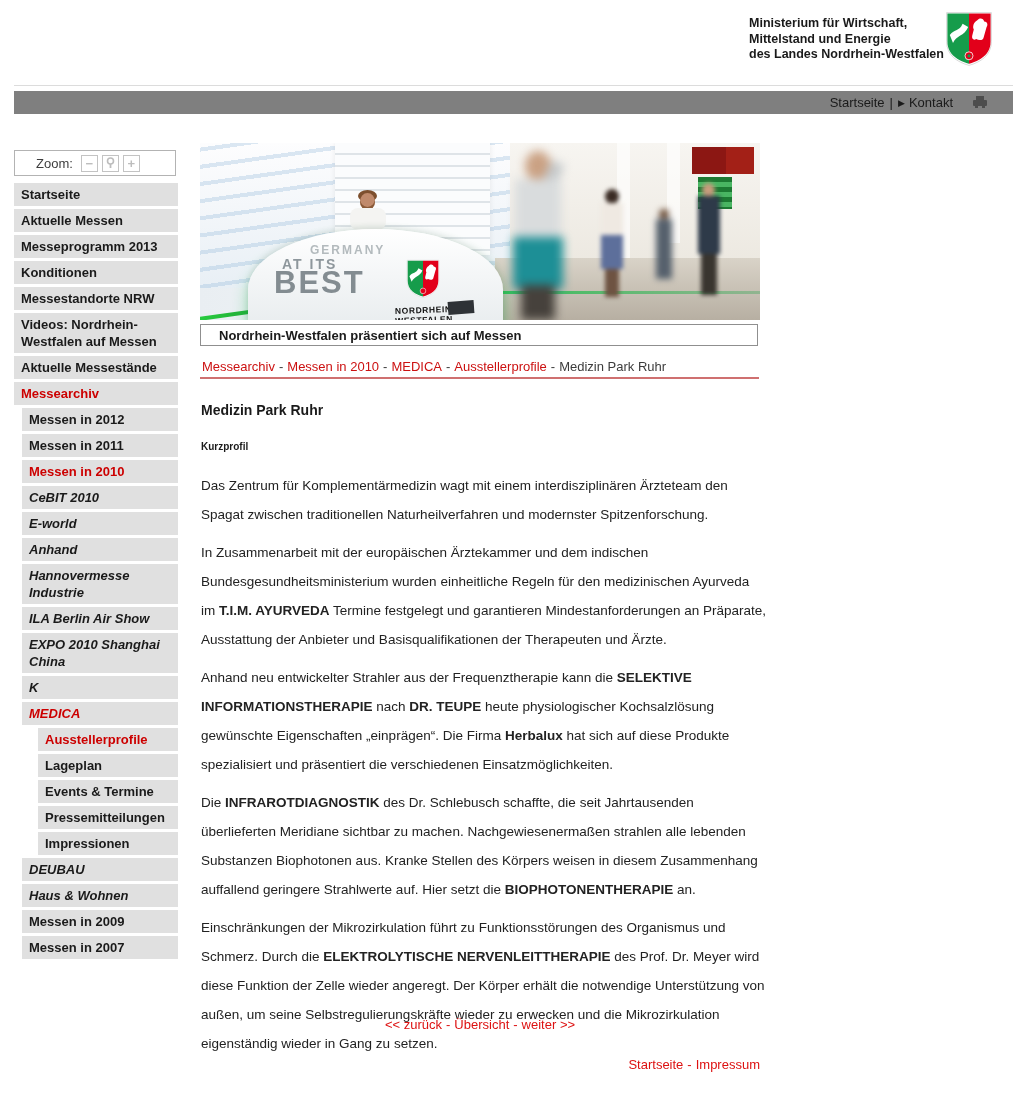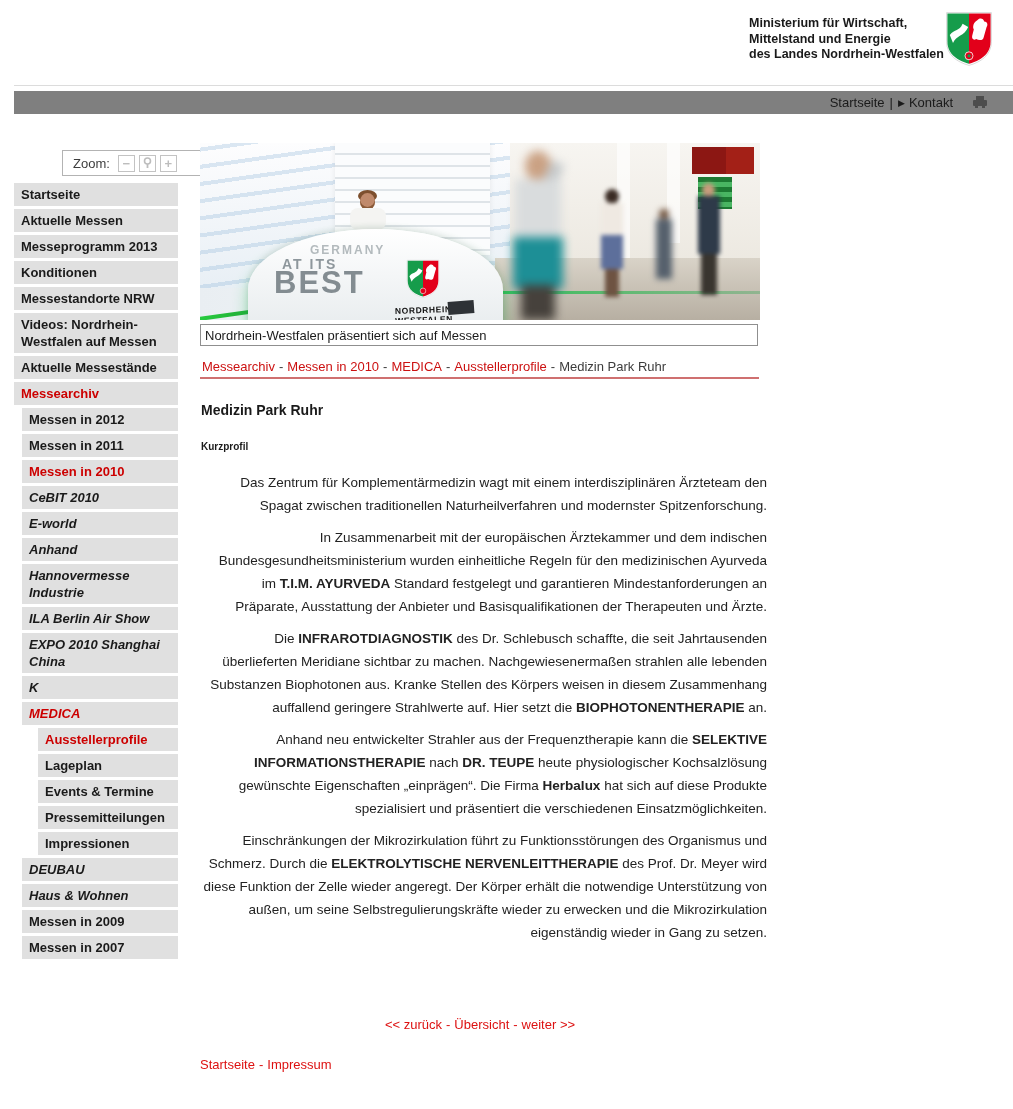--- a/index.html
+++ b/index.html
@@ -15,22 +15,22 @@
   
   .topbar{position:absolute;left:14px;right:0;top:91px;height:23px;background:#7f7f7f;
           display:flex;align-items:center;justify-content:flex-end;font-size:13px;color:#1a1a1a;}
   .topbar .tb-link{cursor:pointer;}
   .topbar .tb-sep{margin:0 5px;}
   .topbar .tb-arrow{font-size:9px;margin-right:4px;}
   .tb-print{margin-left:18px;margin-right:24px;cursor:pointer;display:flex;align-items:center;}
 
   
   .zoombox{position:absolute;left:14px;top:150px;width:162px;height:26px;border:1px solid #b3b3b3;
-           background:#fff;display:flex;align-items:center;padding-left:10px;box-sizing:border-box;
-           font-size:13px;color:#3d3d3d;margin-left:48px;}
+           background:#fff;display:flex;align-items:center;padding-left:21px;box-sizing:border-box;
+           font-size:13px;color:#3d3d3d;}
   .zbtns{display:flex;gap:4px;margin-left:8px;}
   .zbtn{width:17px;height:17px;border:1px solid #c3c3c3;background:#fff;color:#bdbdbd;
         font-size:13px;font-weight:bold;display:flex;align-items:center;justify-content:center;
         cursor:pointer;box-sizing:border-box;}
 
   
   .sidebar{position:absolute;left:14px;top:183px;width:164px;}
   .sb-item{background:#e0e0e0;font-weight:bold;font-size:13px;line-height:17px;
            padding:3px 4px 3px 7px;margin-bottom:3px;color:#1a1a1a;cursor:pointer;}
   .sb-item.lvl1{margin-left:8px;}
@@ -87,38 +87,38 @@
   .bn-walker .arm{position:absolute;left:48px;top:12px;width:14px;height:40px;background:#c5c9cb;transform:rotate(24deg);}
   .bn-walker .torso{position:absolute;left:20px;top:30px;width:46px;height:62px;background:#d9dcdd;}
   .bn-walker .skirt{position:absolute;left:18px;top:88px;width:50px;height:52px;background:#1d8f96;}
   .bn-walker .legs{position:absolute;left:26px;top:136px;width:34px;height:35px;background:#46413c;}
   .bn-fig{position:absolute;filter:blur(2px);}
   .bn-fig .head{position:absolute;border-radius:50%;}
   .bn-fig .body{position:absolute;}
 
   
   .caption{position:absolute;left:200px;top:324px;width:558px;height:22px;border:1px solid #8f8f8f;
-           background:#fff;box-sizing:border-box;display:flex;align-items:center;padding-left:4px;
-           font-size:13px;font-weight:normal;color:#1a1a1a;}
+           background:#fff;box-sizing:border-box;display:flex;align-items:center;padding-left:18px;
+           font-size:13px;font-weight:bold;color:#1a1a1a;}
   .breadcrumb{position:absolute;left:202px;top:359px;width:558px;font-size:13px;color:#3c3c3c;}
   .bc-link{color:#cc1111;cursor:pointer;}
   .bc-current{color:#3c3c3c;}
   .redline{position:absolute;left:200px;top:377px;width:559px;height:2px;background:#cf7070;}
 
   
   .art-title{position:absolute;left:201px;top:402px;font-size:14px;font-weight:bold;color:#1a1a1a;}
   .art-sub{position:absolute;left:201px;top:441px;font-size:10px;font-weight:bold;color:#1a1a1a;}
-  .art-body{position:absolute;left:201px;top:471px;width:566px;font-size:13.5px;line-height:23px;color:#222;text-align:right;}
+  .art-body{position:absolute;left:201px;top:471px;width:566px;font-size:13.5px;line-height:29px;color:#222;}
   .art-body p{margin:0 0 9px 0;}
   .art-body b{font-weight:bold;}
 
   
   .pager{position:absolute;left:200px;top:1017px;width:560px;text-align:center;font-size:13px;color:#dd1111;}
   .pager .pg-link{cursor:pointer;}
-  .footlinks{position:absolute;left:200px;top:1057px;width:560px;text-align:left;font-size:13px;color:#dd1111;}
+  .footlinks{position:absolute;left:200px;top:1057px;width:560px;text-align:right;font-size:13px;color:#dd1111;}
   .footlinks .pg-link{cursor:pointer;}
   .pg-sep{margin:0 4px;}
 </style>
 </head>
 <body>
 
 <div class="page">
 
   <div class="ministry">
     <div>Ministerium für Wirtschaft,</div>
@@ -255,22 +255,22 @@
     <span>Nordrhein-Westfalen präsentiert sich auf Messen</span>
   </div>
 
   <div class="breadcrumb"><span class="bc-link">Messearchiv</span><span class="pg-sep">-</span><span class="bc-link">Messen in 2010</span><span class="pg-sep">-</span><span class="bc-link">MEDICA</span><span class="pg-sep">-</span><span class="bc-link">Ausstellerprofile</span><span class="pg-sep">-</span><span class="bc-current">Medizin Park Ruhr</span></div>
   <div class="redline"></div>
 
   <div class="art-title">Medizin Park Ruhr</div>
   <div class="art-sub">Kurzprofil</div>
   <div class="art-body">
       <p><span>Das Zentrum für Komplementärmedizin wagt mit einem interdisziplinären Ärzteteam den Spagat zwischen traditionellen Naturheilverfahren und modernster Spitzenforschung.</span></p>
-      <p><span>In Zusammenarbeit mit der europäischen Ärztekammer und dem indischen Bundesgesundheitsministerium wurden einheitliche Regeln für den medizinischen Ayurveda im </span><b>T.I.M. AYURVEDA</b><span> Standard festgelegt und garantieren Mindestanforderungen an Präparate, Ausstattung der Anbieter und Basisqualifikationen der Therapeuten und Ärzte.</span></p>
+      <p><span>In Zusammenarbeit mit der europäischen Ärztekammer und dem indischen Bundesgesundheitsministerium wurden einheitliche Regeln für den medizinischen Ayurveda im </span><b>T.I.M. AYURVEDA</b><span> Termine festgelegt und garantieren Mindestanforderungen an Präparate, Ausstattung der Anbieter und Basisqualifikationen der Therapeuten und Ärzte.</span></p>
+      <p><span>Anhand neu entwickelter Strahler aus der Frequenztherapie kann die </span><b>SELEKTIVE INFORMATIONSTHERAPIE</b><span> nach </span><b>DR. TEUPE</b><span> heute physiologischer Kochsalzlösung gewünschte Eigenschaften „einprägen“. Die Firma </span><b>Herbalux</b><span> hat sich auf diese Produkte spezialisiert und präsentiert die verschiedenen Einsatzmöglichkeiten.</span></p>
       <p><span>Die </span><b>INFRAROTDIAGNOSTIK</b><span> des Dr. Schlebusch schaffte, die seit Jahrtausenden überlieferten Meridiane sichtbar zu machen. Nachgewiesenermaßen strahlen alle lebenden Substanzen Biophotonen aus. Kranke Stellen des Körpers weisen in diesem Zusammenhang auffallend geringere Strahlwerte auf. Hier setzt die </span><b>BIOPHOTONENTHERAPIE</b><span> an.</span></p>
-      <p><span>Anhand neu entwickelter Strahler aus der Frequenztherapie kann die </span><b>SELEKTIVE INFORMATIONSTHERAPIE</b><span> nach </span><b>DR. TEUPE</b><span> heute physiologischer Kochsalzlösung gewünschte Eigenschaften „einprägen“. Die Firma </span><b>Herbalux</b><span> hat sich auf diese Produkte spezialisiert und präsentiert die verschiedenen Einsatzmöglichkeiten.</span></p>
       <p><span>Einschränkungen der Mikrozirkulation führt zu Funktionsstörungen des Organismus und Schmerz. Durch die </span><b>ELEKTROLYTISCHE NERVENLEITTHERAPIE</b><span> des Prof. Dr. Meyer wird diese Funktion der Zelle wieder angeregt. Der Körper erhält die notwendige Unterstützung von außen, um seine Selbstregulierungskräfte wieder zu erwecken und die Mikrozirkulation eigenständig wieder in Gang zu setzen.</span></p>
     </div>
 
   <div class="pager"><span class="pg-link">&lt;&lt; zurück</span><span class="pg-sep">-</span><span class="pg-link">Übersicht</span><span class="pg-sep">-</span><span class="pg-link">weiter &gt;&gt;</span></div>
   <div class="footlinks"><span class="pg-link">Startseite</span><span class="pg-sep">-</span><span class="pg-link">Impressum</span></div>
 
 </div>
 
 </body></html>

